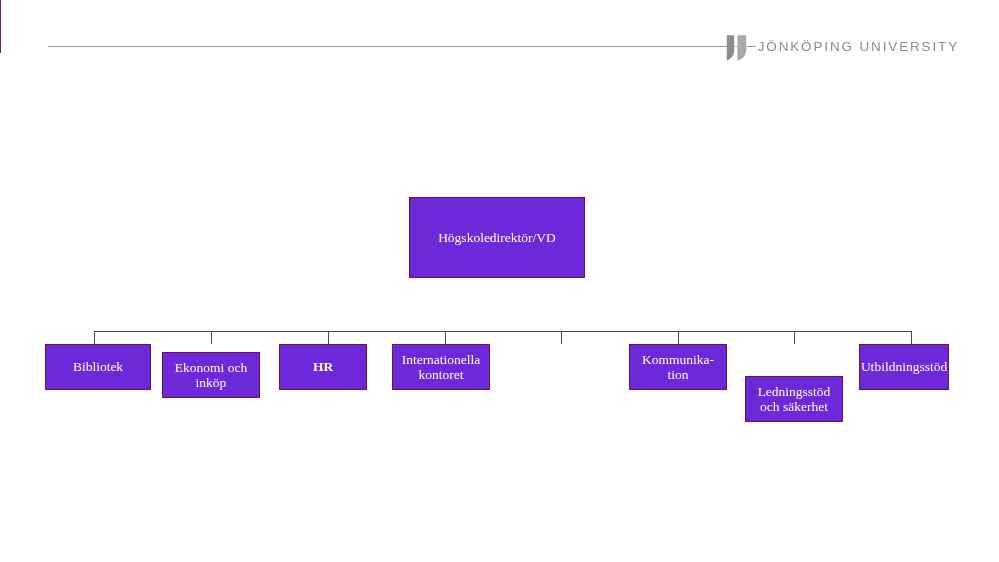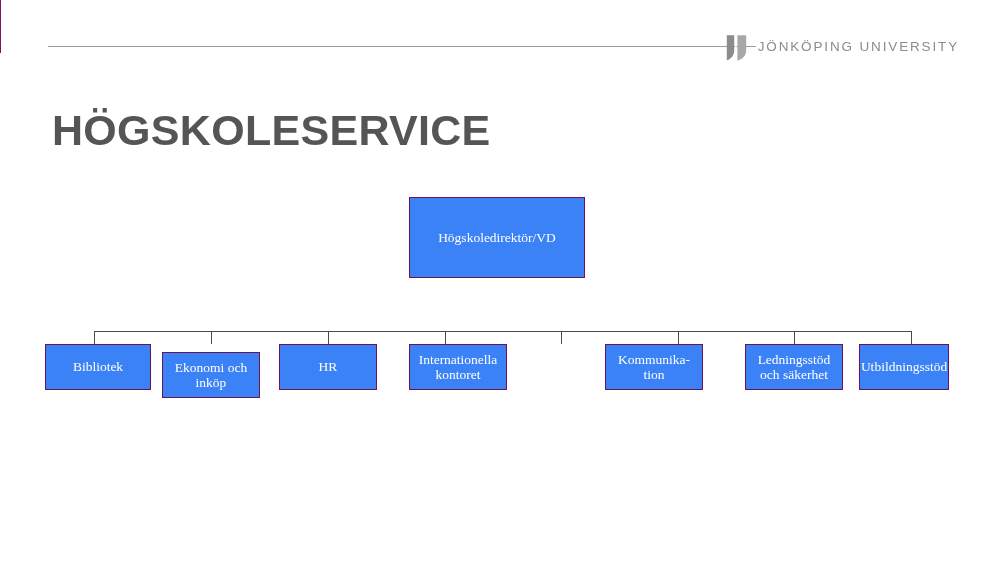--- a/index.html
+++ b/index.html
@@ -69,21 +69,21 @@
   #org-chart {
     position: absolute;
     left: 0;
     top: 0;
     width: 999px;
     height: 562px;
   }
 
   .node {
     position: absolute;
-    background: #3b82f6;
+    background: #6d28d9;
     border: 1px solid #6f1159;
     box-sizing: border-box;
     display: flex;
     align-items: center;
     justify-content: center;
     text-align: center;
     color: #ffffff;
     font-family: "Liberation Serif", serif;
     line-height: 1.12;
   }
@@ -137,21 +137,20 @@
 
   <div id="brand">
     <svg id="brand-mark" viewBox="0 0 21 27" aria-hidden="true">
       <path d="M0.8 1.2 H8.2 V16.6 C8.2 21.2 5.4 24.6 1.6 26.2 C1.3 26.35 0.8 26.1 0.8 25.7 Z" fill="#8c8c8c"></path>
       <path d="M11.4 1.2 H20.2 V16.2 C20.2 21.4 16.6 25.1 12.0 26.4 C11.6 26.5 11.4 26.3 11.4 25.9 Z" fill="#a8a8a8"></path>
       <rect x="9.2" y="1.2" width="1.3" height="24.4" fill="#ffffff"></rect>
     </svg>
     <div id="brand-wordmark">JÖNKÖPING UNIVERSITY</div>
   </div>
 
-  <h1 id="page-title">HÖGSKOLESERVICE</h1>
 
   <div id="org-chart">
 
     <div class="node" id="node-root">
       <span class="node-label">Högskoledirektör/VD</span>
     </div>
 
     <div id="trunk-vertical"></div>
 
     <div id="bus-horizontal"></div>
@@ -165,32 +164,32 @@
     <div class="drop" style="left:794px;"></div>
     <div class="drop" style="left:911px;"></div>
 
     <div class="node node-child" style="left:45px;  width:106px;">
       <span class="node-label">Bibliotek</span>
     </div>
     <div class="node node-child" style="left:162px; width:98px;margin-top:8px;">
       <span class="node-label">Ekonomi och
 inköp</span>
     </div>
-    <div class="node node-child" style="left:279px; width:98px;">
+    <div class="node node-child" style="left:279px; width:88px;font-weight:bold;">
       <span class="node-label">HR</span>
     </div>
-    <div class="node node-child" style="left:409px; width:98px;">
+    <div class="node node-child" style="left:392px; width:98px;">
       <span class="node-label">Internationella
 kontoret</span>
     </div>
-    <div class="node node-child" style="left:605px; width:98px;">
+    <div class="node node-child" style="left:629px; width:98px;">
       <span class="node-label">Kommunika-
 tion</span>
     </div>
-    <div class="node node-child" style="left:745px; width:98px;">
+    <div class="node node-child" style="left:745px; width:98px;margin-top:32px;">
       <span class="node-label">Ledningsstöd
 och säkerhet</span>
     </div>
     <div class="node node-child" style="left:859px; width:90px;">
       <span class="node-label">Utbildningsstöd</span>
     </div>
 
   </div>
 </div>
 

